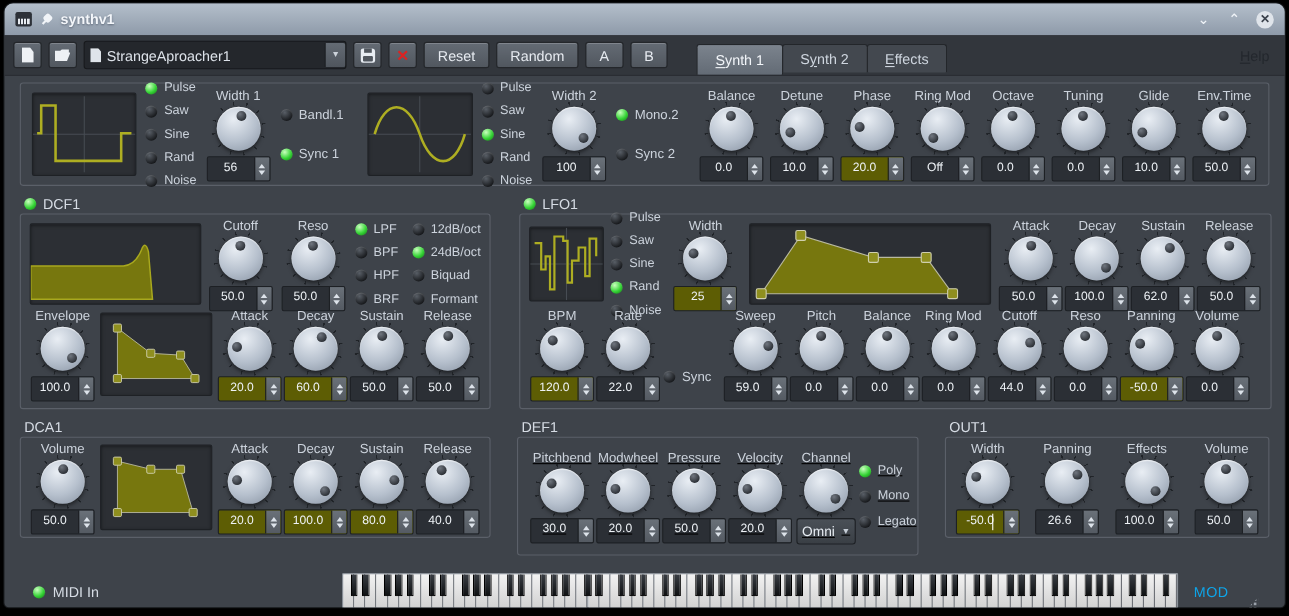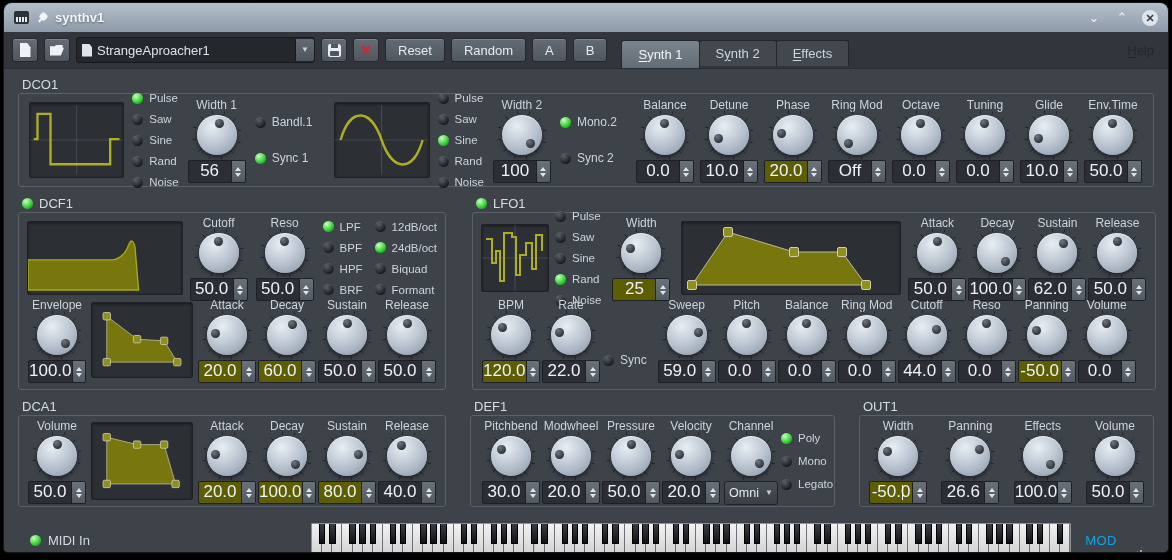--- a/index.html
+++ b/index.html
@@ -23,21 +23,21 @@
   .icon-page{display:block;width:11px;height:14px;background:#eef1f5;clip-path:polygon(0 0,70% 0,100% 30%,100% 100%,0 100%);}
   .icon-folder{display:block;width:14px;height:11px;background:#eef1f5;clip-path:polygon(0 100%,0 15%,35% 15%,45% 0,90% 0,90% 30%,100% 30%,78% 100%);}
   .icon-floppy{display:block;width:13px;height:13px;background:#e8edf3;border-radius:2px 3px 2px 2px;position:relative;}
   .icon-floppy::before{content:"";position:absolute;left:3px;top:0;width:7px;height:4px;background:#51575f;}
   .icon-floppy::after{content:"";position:absolute;left:2px;bottom:1px;width:9px;height:5px;background:#51575f;border-radius:1px;}
   .icon-del{color:#d22; font-weight:bold;font-size:14px;line-height:14px;}
   .combo{width:232px;height:24px;background:#24272c;border:1px solid #17191c;border-radius:3px;display:flex;align-items:center;padding-left:5px;gap:5px;color:#dde2e9;font-size:13px;}
   .combo .doc{width:10px;height:13px;background:#dfe4ea;clip-path:polygon(0 0,70% 0,100% 28%,100% 100%,0 100%);flex:0 0 auto;}
   .combo .ctext{flex:1;white-space:nowrap;overflow:hidden;}
   .combo .carrow{width:18px;height:22px;background:linear-gradient(#646b74,#4f555d);border-left:1px solid #17191c;border-radius:0 2px 2px 0;color:#ccd2da;font-size:8px;line-height:22px;text-align:center;}
-  .tabs{display:flex;align-self:flex-end;margin-left:8px;}
+  .tabs{display:flex;align-self:flex-end;margin-left:20px;}
   .tab{height:25px;line-height:25px;padding:0 16px;font-size:13px;color:#ced5de;background:#43484f;border:1px solid #23262a;border-bottom:none;border-radius:3px 3px 0 0;margin-right:-1px;}
   .tab.active{background:linear-gradient(#7d московski,#666)}
   .tab.active{background:linear-gradient(#7b838d,#636b75);color:#f2f5f9;height:27px;line-height:27px;}
   .tab u,.help u{text-decoration:underline;text-underline-offset:2px;}
   .help{margin-left:auto;font-size:13px;color:#22262b;font-weight:normal;color:#23272d;padding-right:4px;}
   
   .main{padding:6px 14px 0 14px;}
   .group{margin-bottom:7px;}
   .gtitle{display:flex;align-items:center;gap:6px;font-size:13px;color:#d6dce4;height:18px;padding-left:4px;}
   .gbody{border:1px solid #5b6069;border-radius:3px;background:#3e434a;display:flex;align-items:stretch;}
@@ -47,21 +47,21 @@
   .led{width:11px;height:11px;border-radius:50%;background:radial-gradient(circle at 35% 30%,#585e66,#16181b 75%);box-shadow:inset 0 1px 1px rgba(255,255,255,.15);flex:0 0 auto;}
   .led.on{background:radial-gradient(circle at 35% 30%,#c9ffbe,#35d435 55%,#17771a 95%);}
   .radio{display:flex;align-items:center;gap:6px;font-size:11.5px;color:#ccd3dc;}
   .radiocol{display:flex;flex-direction:column;justify-content:center;gap:9px;}
   
   .kblock{display:flex;flex-direction:column;align-items:center;width:60px;flex:0 0 auto;}
   .klabel{font-size:12px;color:#ccd3dc;height:16px;line-height:16px;white-space:nowrap;}
   .knob{width:40px;height:40px;border-radius:50%;position:relative;margin-top:2px;background:radial-gradient(circle at 38% 28%,#e9eef4,#b6c0cd 55%,#8c97a6 95%);box-shadow:0 2px 4px rgba(0,0,0,.55),inset 0 1px 1px rgba(255,255,255,.6);}
   .knob::before{content:"";position:absolute;inset:-5px;border-radius:50%;background:repeating-conic-gradient(from -133deg,rgba(25,28,32,.8) 0deg 3deg,transparent 3deg 30deg);-webkit-mask:radial-gradient(circle,transparent 60%,#000 62% 80%,transparent 82%);mask:radial-gradient(circle,transparent 60%,#000 62% 80%,transparent 82%);}
   .kdot{position:absolute;width:9px;height:9px;border-radius:50%;background:radial-gradient(circle at 35% 30%,#70767f,#2b2f35 75%);}
-  .spin{display:flex;width:56px;height:21px;border:1px solid #1d2024;background:#2b2f35;border-radius:2px;margin-top:5px;color:#eef2f6;font-size:17px;overflow:hidden;}
+  .spin{display:flex;width:56px;height:21px;border:1px solid #1d2024;background:#2b2f35;border-radius:2px;margin-top:5px;color:#eef2f6;font-size:11px;overflow:hidden;}
   .spin.mod{background:#5d5d04;}
   .spin .val{flex:1;text-align:center;line-height:19px;white-space:nowrap;position:relative;}
   .spin.editing .val::after{content:"";position:absolute;right:9px;top:3px;bottom:3px;width:1px;background:#fff;}
   .spin .btns{width:13px;border-left:1px solid #1d2024;background:linear-gradient(#6a7179,#545a62);display:flex;flex-direction:column;justify-content:center;gap:2px;}
   .spin .up{width:0;height:0;border-left:3.5px solid transparent;border-right:3.5px solid transparent;border-bottom:4px solid #dde3ea;margin:0 auto;}
   .spin .dn{width:0;height:0;border-left:3.5px solid transparent;border-right:3.5px solid transparent;border-top:4px solid #dde3ea;margin:0 auto;}
   .combo-sm{width:52px;height:22px;margin-top:5px;background:linear-gradient(#4a5057,#3a3f45);border:1px solid #1d2024;border-radius:3px;color:#e7ecf2;font-size:12.5px;display:flex;align-items:center;justify-content:center;gap:6px;}
   .combo-sm .arr{font-size:8px;color:#c6cdd6;}
   .ledlabel{display:flex;align-items:center;gap:6px;font-size:12px;color:#ccd3dc;white-space:nowrap;}
   .disp{background:#2c2f34;border:1px solid #1e2125;border-radius:2px;box-shadow:inset 0 1px 3px rgba(0,0,0,.5);}
@@ -117,23 +117,20 @@
         <div class="tab active"><u>S</u>ynth 1</div>
         <div class="tab">S<u>y</u>nth 2</div>
         <div class="tab"><u>E</u>ffects</div>
       </div>
     <div class="help" id="help"><u>H</u>elp</div>
   </div>
 
   <div class="main">
 
     <div class="group">
-      <div class="gtitle">
-          <span>DCO1</span>
-        </div>
       <div class="gbody" style="height:92px;padding:0 10px;align-items:center;gap:8px;">
         <svg class="disp" width="100" height="74" viewBox="0 0 100 74">
           <line x1="50" y1="0" x2="50" y2="74" stroke="#474c53"></line>
             <line x1="0" y1="37" x2="100" y2="37" stroke="#474c53"></line>
           <path d="M4,36 L8,36 8,9 22,9 22,63 86,63 86,36 96,36" fill="none" stroke="#aeae22" stroke-width="2.5"></path>
         </svg>
         <div class="radiocol" id="dco1-osc1-radios">
             <div class="radio">
               <span class="led on"></span>
               <span class="rlabel">Pulse</span>
@@ -844,21 +841,21 @@
                 </div>
               </div>
             </div>
         </div>
       </div>
 
       <div class="group" style="width:365px;flex:0 0 auto;">
         <div class="gtitle">
             <span>DEF1</span>
           </div>
-        <div class="gbody" style="height:90px;padding:0 10px;align-items:center;justify-content:space-between;" id="def1-body">
+        <div class="gbody" style="height:90px;padding:8px 10px;align-items:center;justify-content:space-between;text-decoration:underline;" id="def1-body">
             <div class="kblock">
               <div class="klabel">Pitchbend</div>
               <div class="knob">
                 <div class="kdot" style="left: 6.1963px; top: 8.74047px;"></div>
               </div>
               <div class="spin">
                 <div class="val">30.0</div>
                 <div class="btns">
                   <div class="up"></div>
                   <div class="dn"></div>

